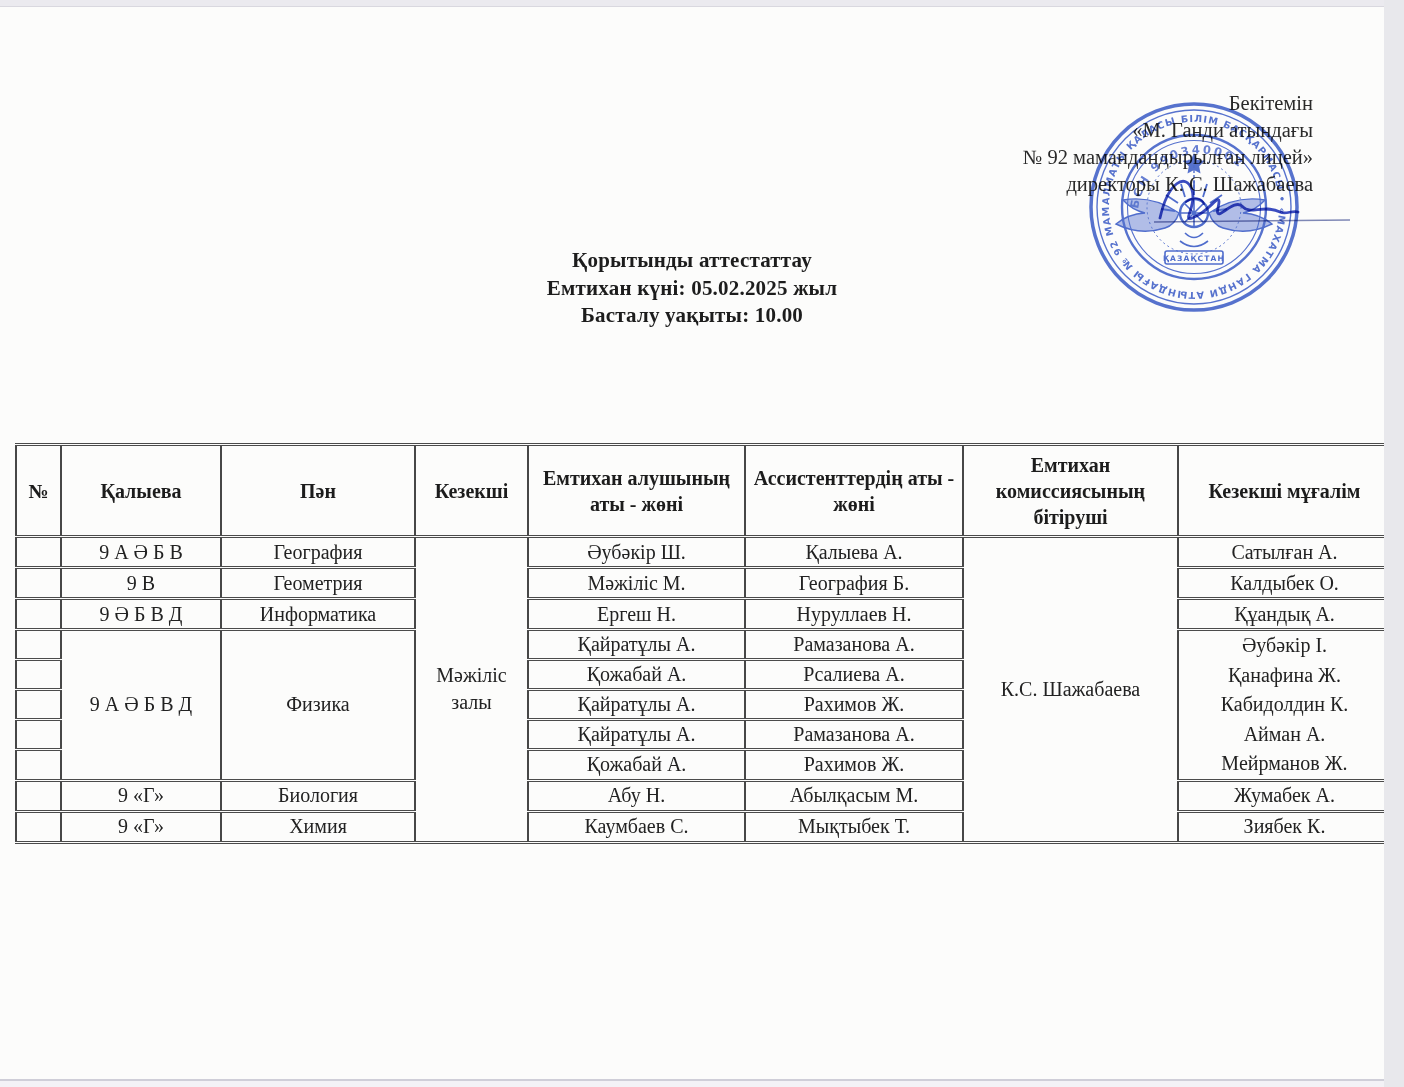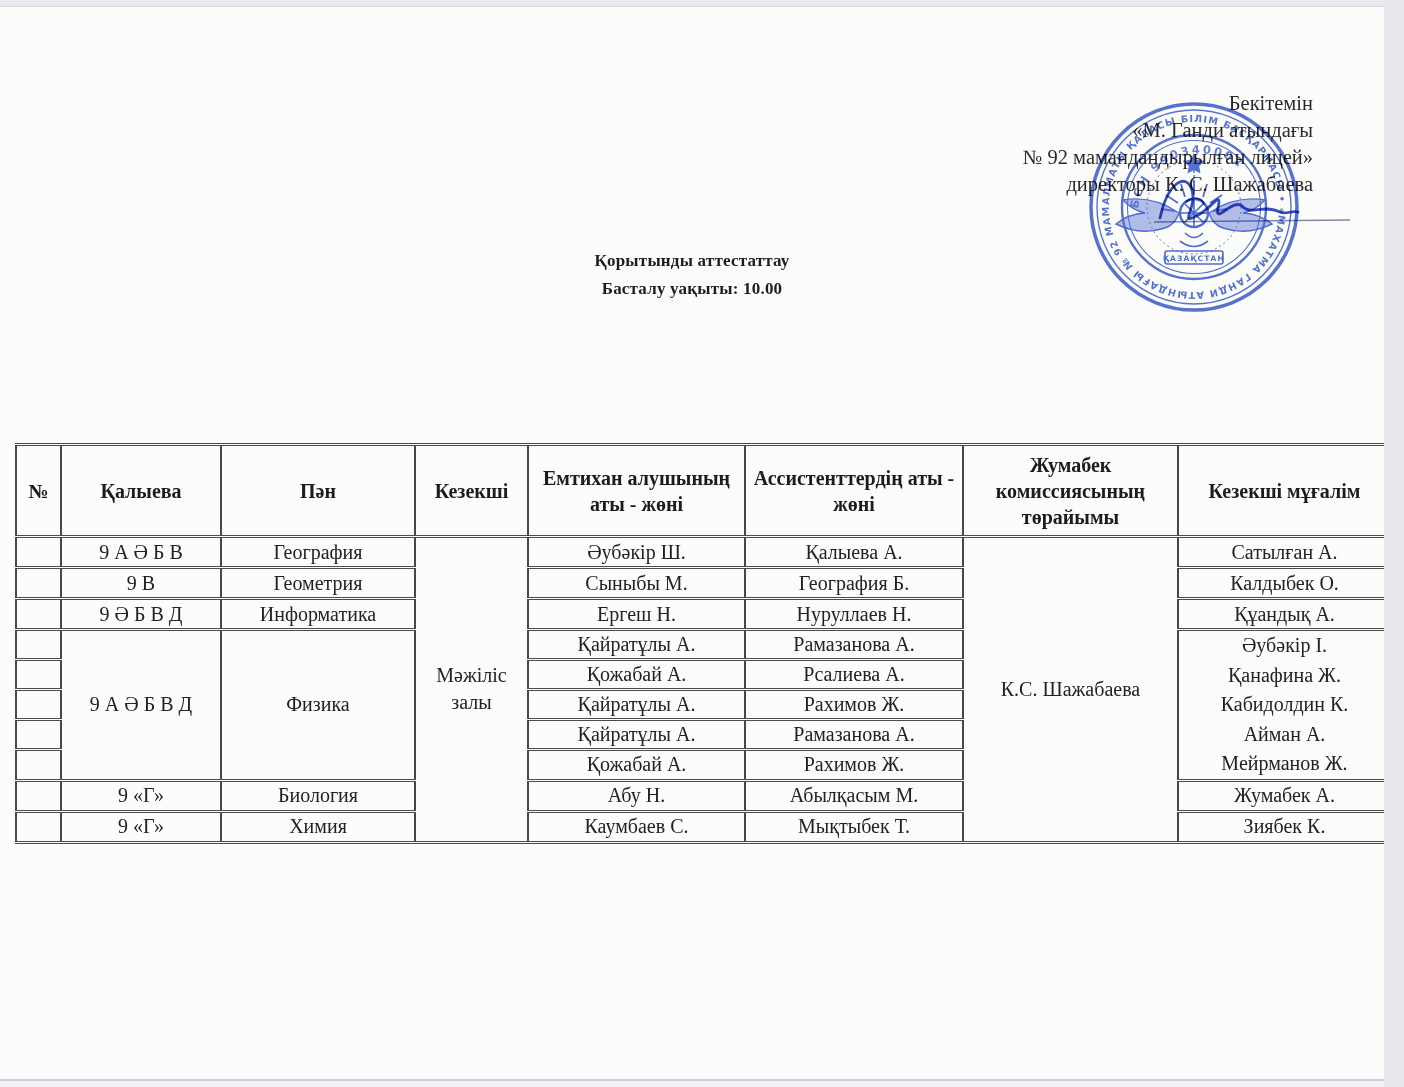--- a/index.html
+++ b/index.html
@@ -33,21 +33,21 @@
 
   
   .signature {
     position:absolute; left:1146px; top:168px; width:212px; height:70px;
     mix-blend-mode:multiply;
   }
 
   
   .title-block {
     position:absolute; top:247px; left:0; width:100%;
-    text-align:center; font-weight:bold; font-size:17px;
+    text-align:center; font-weight:bold; font-size:21px;
     line-height:27.5px; color:#1d1d1d; letter-spacing:.2px;
   }
 
   
   table.schedule {
     position:absolute; left:15px; top:443px; width:1375px;
     border-collapse:collapse; table-layout:fixed;
     font-size:20px; color:#222;
   }
   table.schedule th, table.schedule td {
@@ -111,20 +111,21 @@
   </svg>
 
   <svg class="signature" viewBox="0 0 212 70">
     <line x1="8" y1="54" x2="204" y2="52" stroke="#8089b8" stroke-width="1.6"></line>
     <path d="M 14,50 C 22,14 40,4 46,22 C 52,40 30,60 54,46 C 68,37 76,22 72,40 C 68,58 88,28 97,39 C 104,47 118,36 134,44 C 140,47 146,42 152,44" stroke="#3a4cc2" stroke-width="2.8" fill="none" stroke-linecap="round"></path>
     <path d="M 40,34 C 48,28 56,30 58,36" stroke="#3a4cc2" stroke-width="2" fill="none" stroke-linecap="round"></path>
   </svg>
 
   <div class="title-block">
     <div>Қорытынды аттестаттау</div>
+    <div>Емтихан күні: 05.02.2025 жыл</div>
     <div>Басталу уақыты: 10.00</div>
   </div>
 
   <table class="schedule">
     <colgroup>
       <col style="width:45px">
         <col style="width:160px">
         <col style="width:194px">
         <col style="width:113px">
       <col style="width:217px">
@@ -133,40 +134,40 @@
         <col style="width:213px">
     </colgroup>
     <thead>
       <tr>
         <th>№</th>
         <th>Қалыева</th>
         <th>Пән</th>
         <th>Кезекші</th>
         <th>Емтихан алушының аты - жөні</th>
         <th>Ассистенттердің аты - жөні</th>
-        <th>Жумабек комиссиясының төрайымы</th>
+        <th>Емтихан комиссиясының бітіруші</th>
         <th>Кезекші мұғалім</th>
       </tr>
     </thead>
     <tbody>
       <tr class="row">
         <td></td>
         <td>9 А Ә Б В</td>
         <td>География</td>
         <td class="room-cell" rowspan="10">Мәжіліс залы</td>
         <td>Әубәкір Ш.</td>
         <td>Қалыева А.</td>
         <td rowspan="10">К.С. Шажабаева</td>
         <td>Сатылған А.</td>
       </tr>
       <tr class="row">
         <td></td>
         <td>9 В</td>
         <td>Геометрия</td>
-        <td>Сыныбы М.</td>
+        <td>Мәжіліс М.</td>
         <td>География Б.</td>
         <td>Калдыбек О.</td>
       </tr>
       <tr class="row">
         <td></td>
         <td>9 Ә Б В Д</td>
         <td>Информатика</td>
         <td>Ергеш Н.</td>
         <td>Нуруллаев Н.</td>
         <td>Құандық А.</td>

